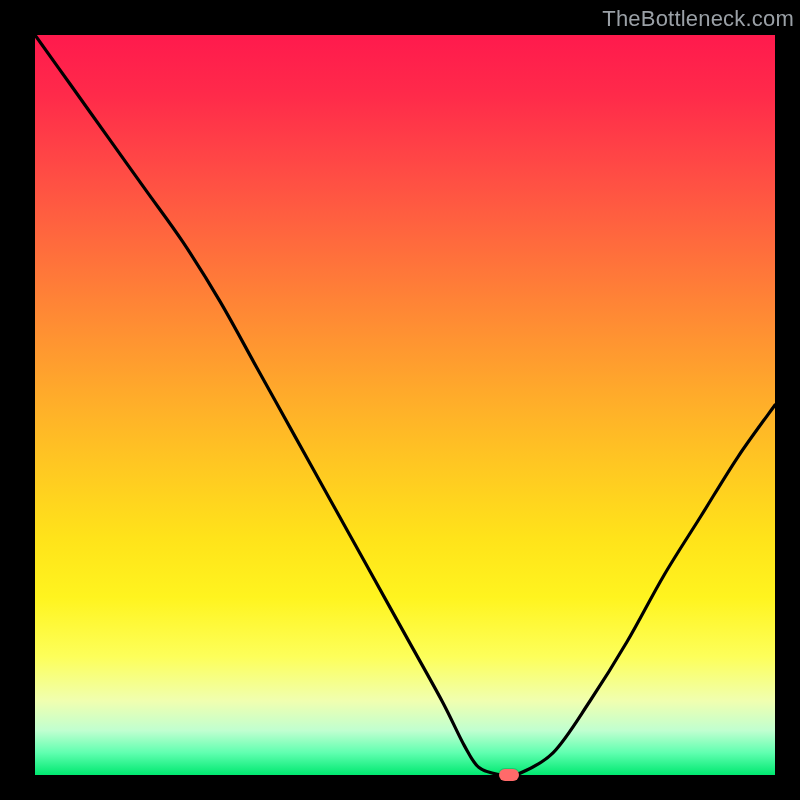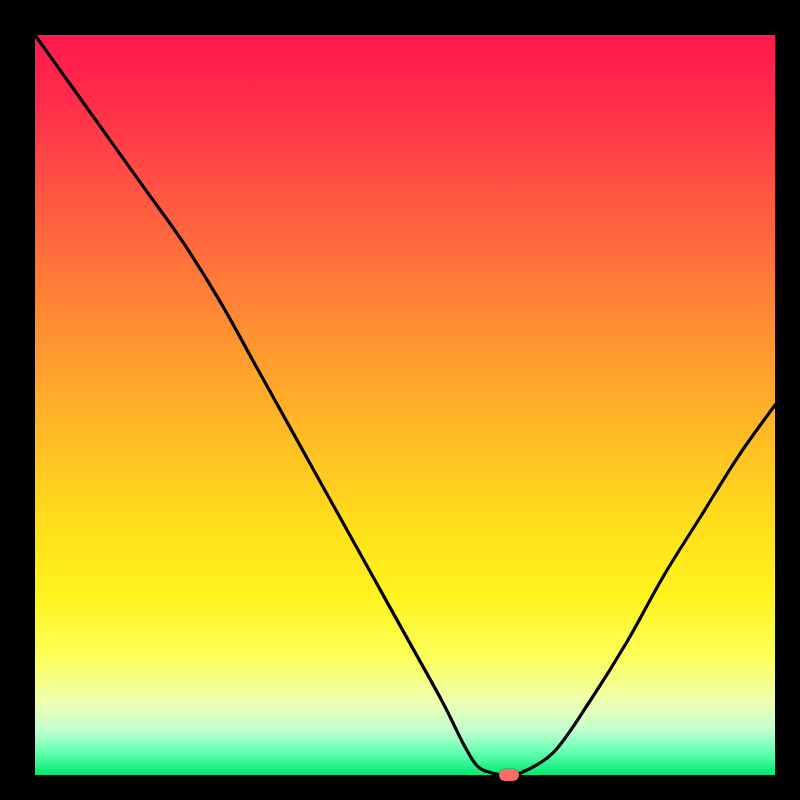--- a/index.html
+++ b/index.html
@@ -68,13 +68,14 @@
 </head>
 <body>
 
 <div class="frame">
   <div class="plot">
     <svg class="curve" viewBox="0 0 740 740" preserveAspectRatio="none">
       <path fill="none" stroke="#000000" stroke-width="3.2" stroke-linecap="round" stroke-linejoin="round" d="M 0.00 0.00 C 6.17 8.63, 24.67 34.53, 37.00 51.80 C 49.33 69.07, 61.67 86.33, 74.00 103.60 C 86.33 120.87, 98.67 138.13, 111.00 155.40 C 123.33 172.67, 135.67 188.70, 148.00 207.20 C 160.33 225.70, 172.67 245.43, 185.00 266.40 C 197.33 287.37, 209.67 310.80, 222.00 333.00 C 234.33 355.20, 246.67 377.40, 259.00 399.60 C 271.33 421.80, 283.67 444.00, 296.00 466.20 C 308.33 488.40, 320.67 510.60, 333.00 532.80 C 345.33 555.00, 357.67 577.20, 370.00 599.40 C 382.33 621.60, 397.13 647.50, 407.00 666.00 C 416.87 684.50, 423.03 699.30, 429.20 710.40 C 435.37 721.50, 437.83 727.67, 444.00 732.60 C 450.17 737.53, 460.03 738.77, 466.20 740.00 C 472.37 741.23, 472.37 743.70, 481.00 740.00 C 489.63 736.30, 505.67 730.13, 518.00 717.80 C 530.33 705.47, 542.67 684.50, 555.00 666.00 C 567.33 647.50, 579.67 627.77, 592.00 606.80 C 604.33 585.83, 616.67 561.17, 629.00 540.20 C 641.33 519.23, 653.67 500.73, 666.00 481.00 C 678.33 461.27, 690.67 440.30, 703.00 421.80 C 715.33 403.30, 733.83 378.63, 740.00 370.00"></path>
     </svg>
     <div class="marker" style="left: 473.6px; top: 740px; background: rgb(255, 106, 106);"></div>
   </div>
+  <div class="attribution">TheBottleneck.com</div>
 </div>
 
 </body></html>

